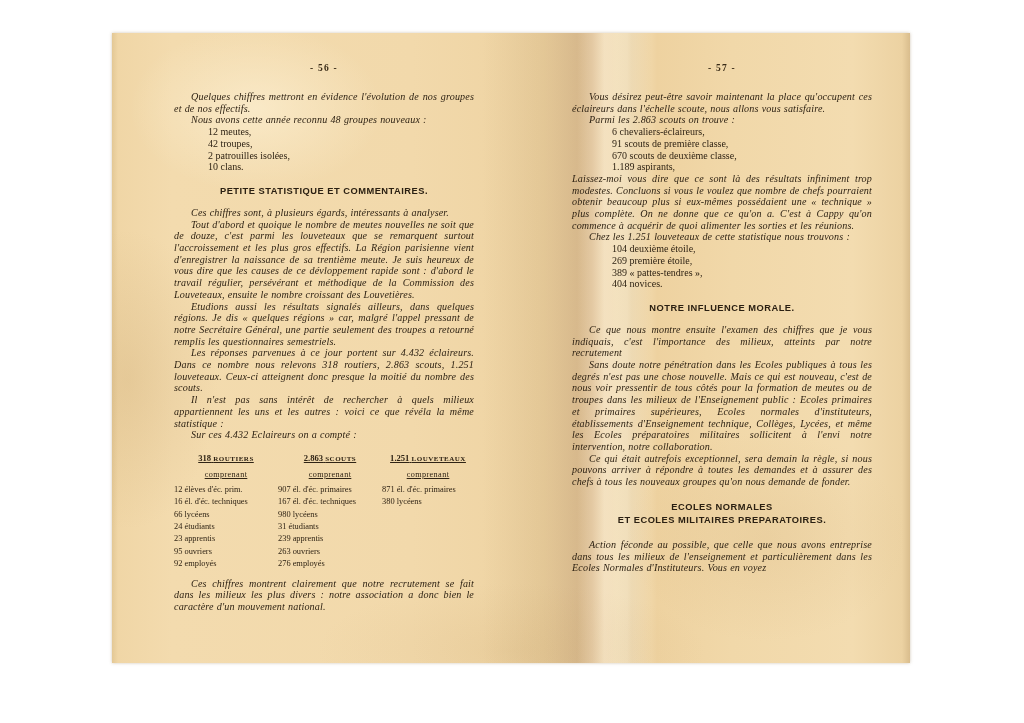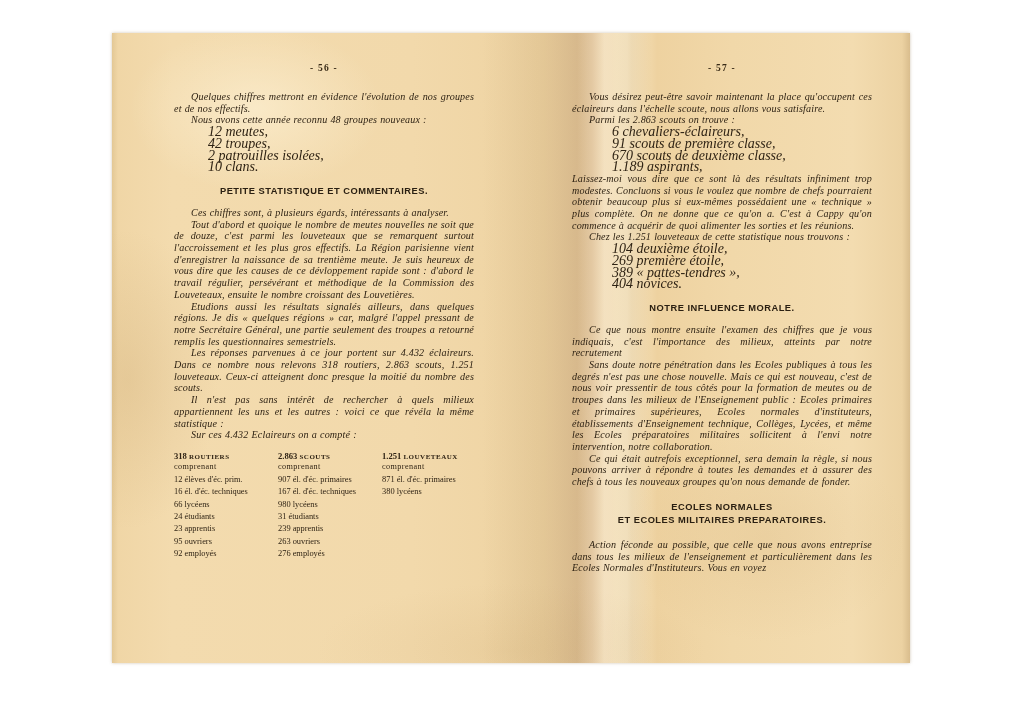--- a/index.html
+++ b/index.html
@@ -110,24 +110,23 @@
     letter-spacing: 0.15px;
     word-spacing: 0.4px;
     font-style: italic;
   }
   p.body.cont { text-indent: 0; }
 
   ul.figlist {
     list-style: none;
     margin: 0;
     padding: 0;
-    font-size: 14px;
+    font-size: 10px;
     line-height: 11.7px;
     color: #2f2314;
-    font-style: italic;
   }
   ul.figlist li { padding-left: 34px; white-space: nowrap; }
   ul.figlist.wide li { padding-left: 40px; }
 
   h2.heading {
     font-family: "Liberation Sans", sans-serif;
     font-size: 9.3px;
     font-weight: bold;
     text-align: center;
     letter-spacing: 0.5px;
@@ -142,24 +141,25 @@
   
   table.stats {
     border-collapse: collapse;
     margin: 10px 0 0 0;
     width: 300px;
     font-size: 8.4px;
     color: #2f2314;
   }
   table.stats th {
     font-weight: bold;
-    text-align: left;
+    text-align: center;
     padding: 0 0 2px 0;
-    line-height: 10px;
+    line-height: 15px;
     white-space: nowrap;
+    text-decoration: underline;
   }
   table.stats th .cnt { font-size: 8.6px; }
   table.stats th .cat {
     font-size: 7px;
     letter-spacing: 0.5px;
   }
   table.stats th .sub {
     display: block;
     font-weight: normal;
     font-size: 8.2px;
@@ -260,20 +260,21 @@
             </tr>
             <tr>
               <td>92 employés</td>
               <td>276 employés</td>
               <td></td>
             </tr>
           </tbody>
         </table>
 
         <div class="spacer-sm"></div>
+        <p class="body">Ces chiffres montrent clairement que notre recrutement se fait dans les milieux les plus divers : notre association a donc bien le caractère d'un mouvement national.</p>
 
       </div>
     </div>
 
     <div class="page right">
       <div class="col">
 
         <div class="folio">- 57 -</div>
 
         <p class="body">Vous désirez peut-être savoir maintenant la place qu'occupent ces éclaireurs dans l'échelle scoute, nous allons vous satisfaire.</p>

